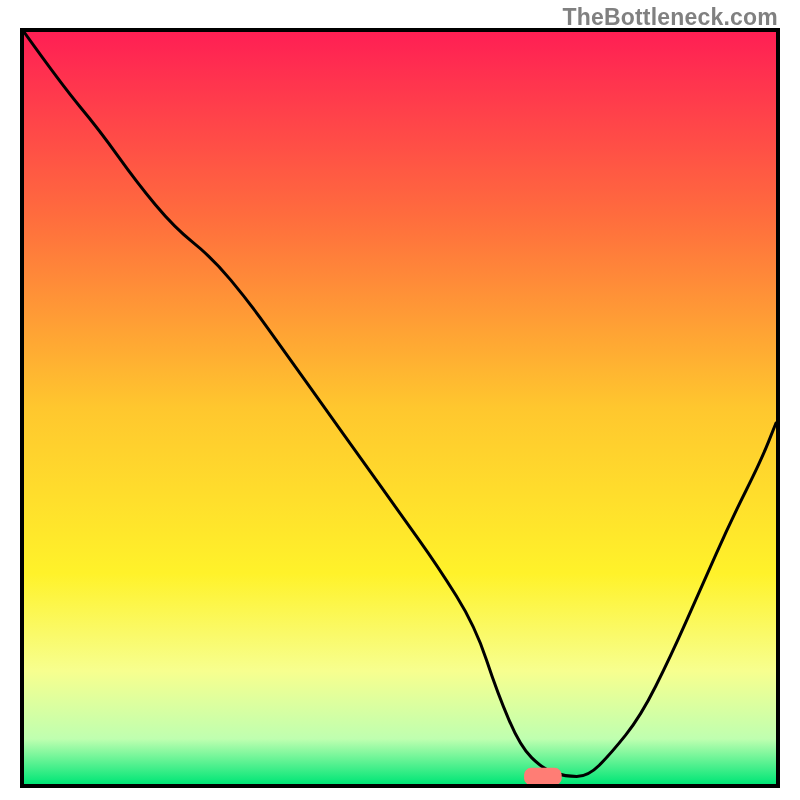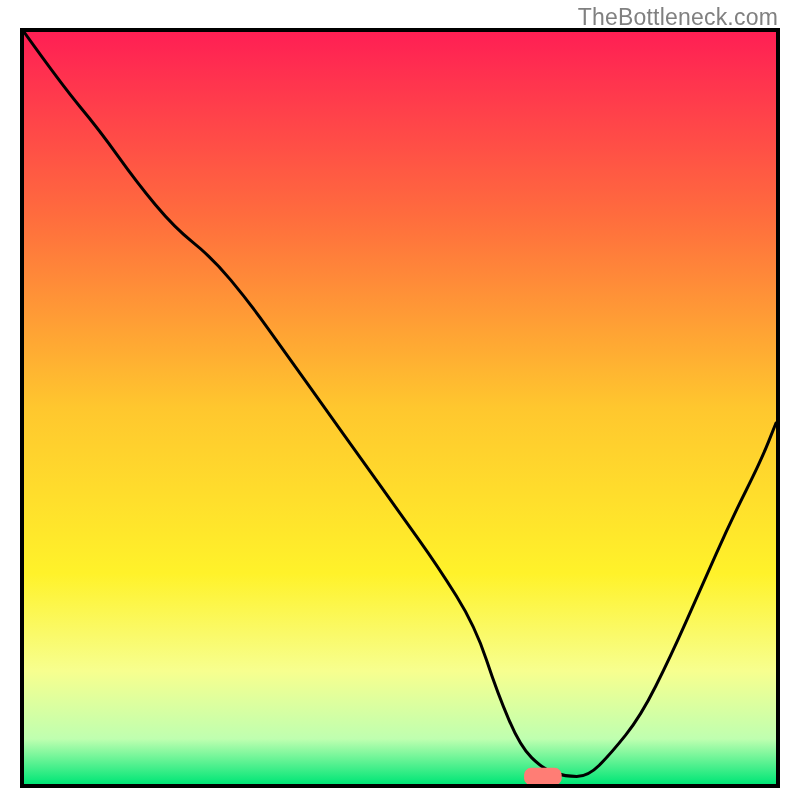--- a/index.html
+++ b/index.html
@@ -26,21 +26,21 @@
     width: 752px;
     height: 752px;
   }
   .watermark {
     position: absolute;
     right: 22px;
     top: 4px;
     color: #808080;
     font-family: Arial, Helvetica, sans-serif;
     font-size: 23px;
-    font-weight: 400;
+    font-weight: 700;
     letter-spacing: 0.2px;
   }
 </style>
 </head>
 <body>
 
 <div class="frame">
   <svg class="plot" viewBox="0 0 752 752" preserveAspectRatio="none">
     <defs>
       <linearGradient id="bg-grad" x1="0" y1="0" x2="0" y2="1">

